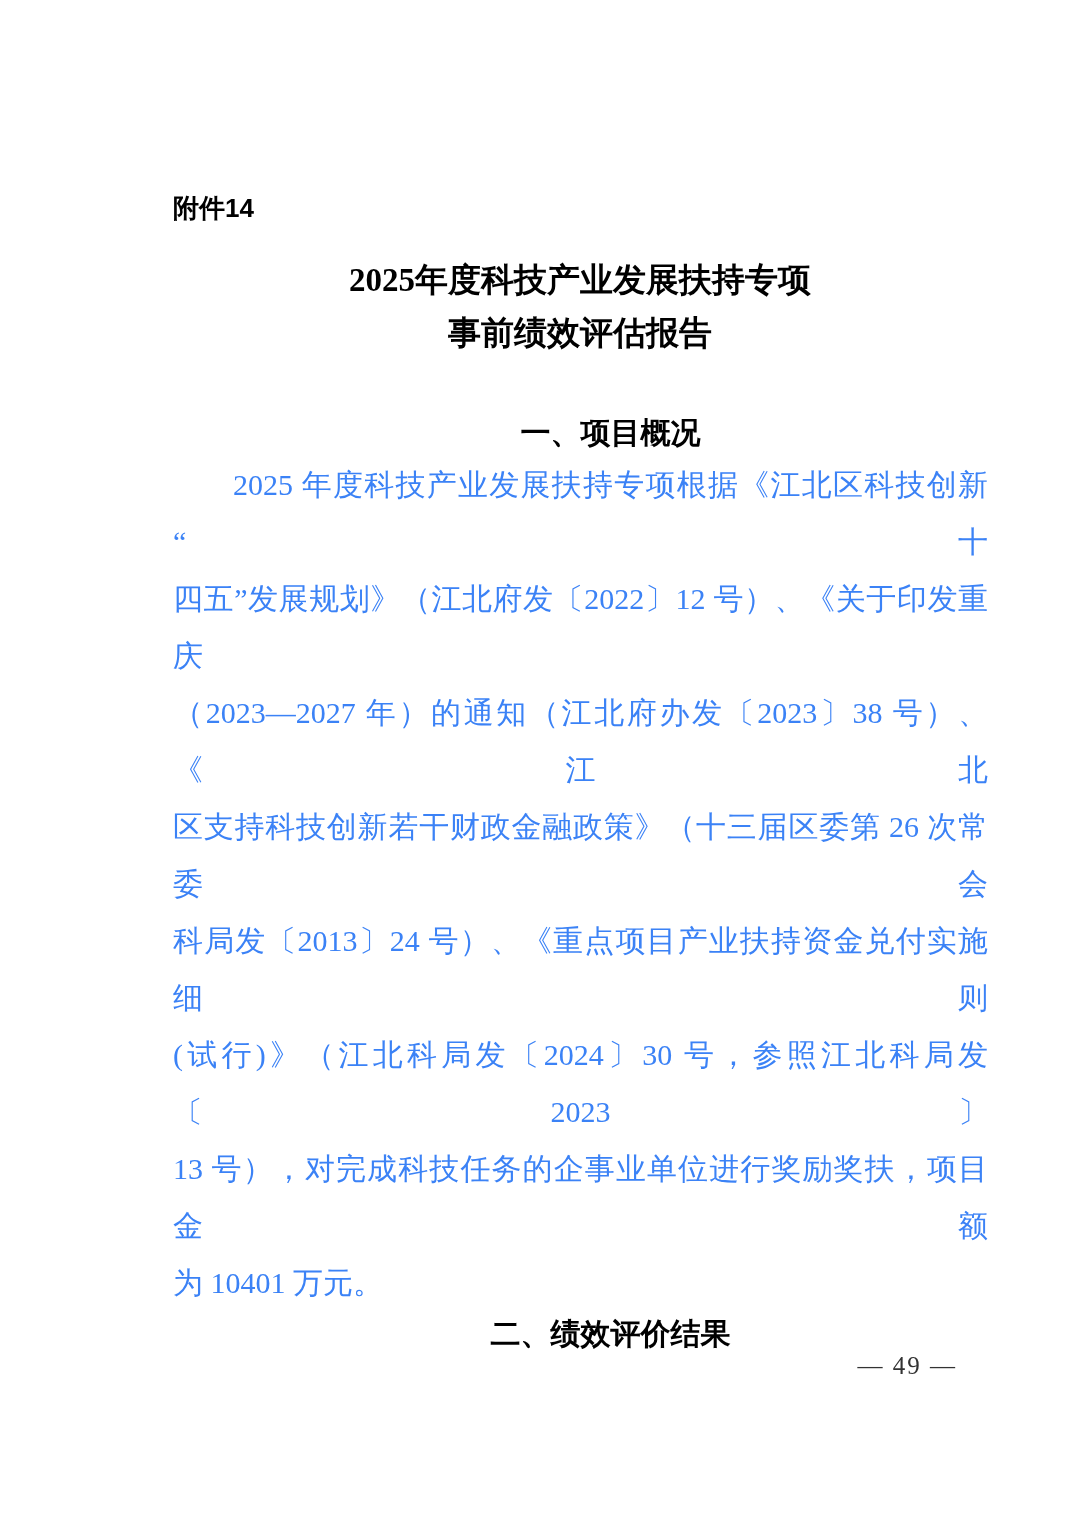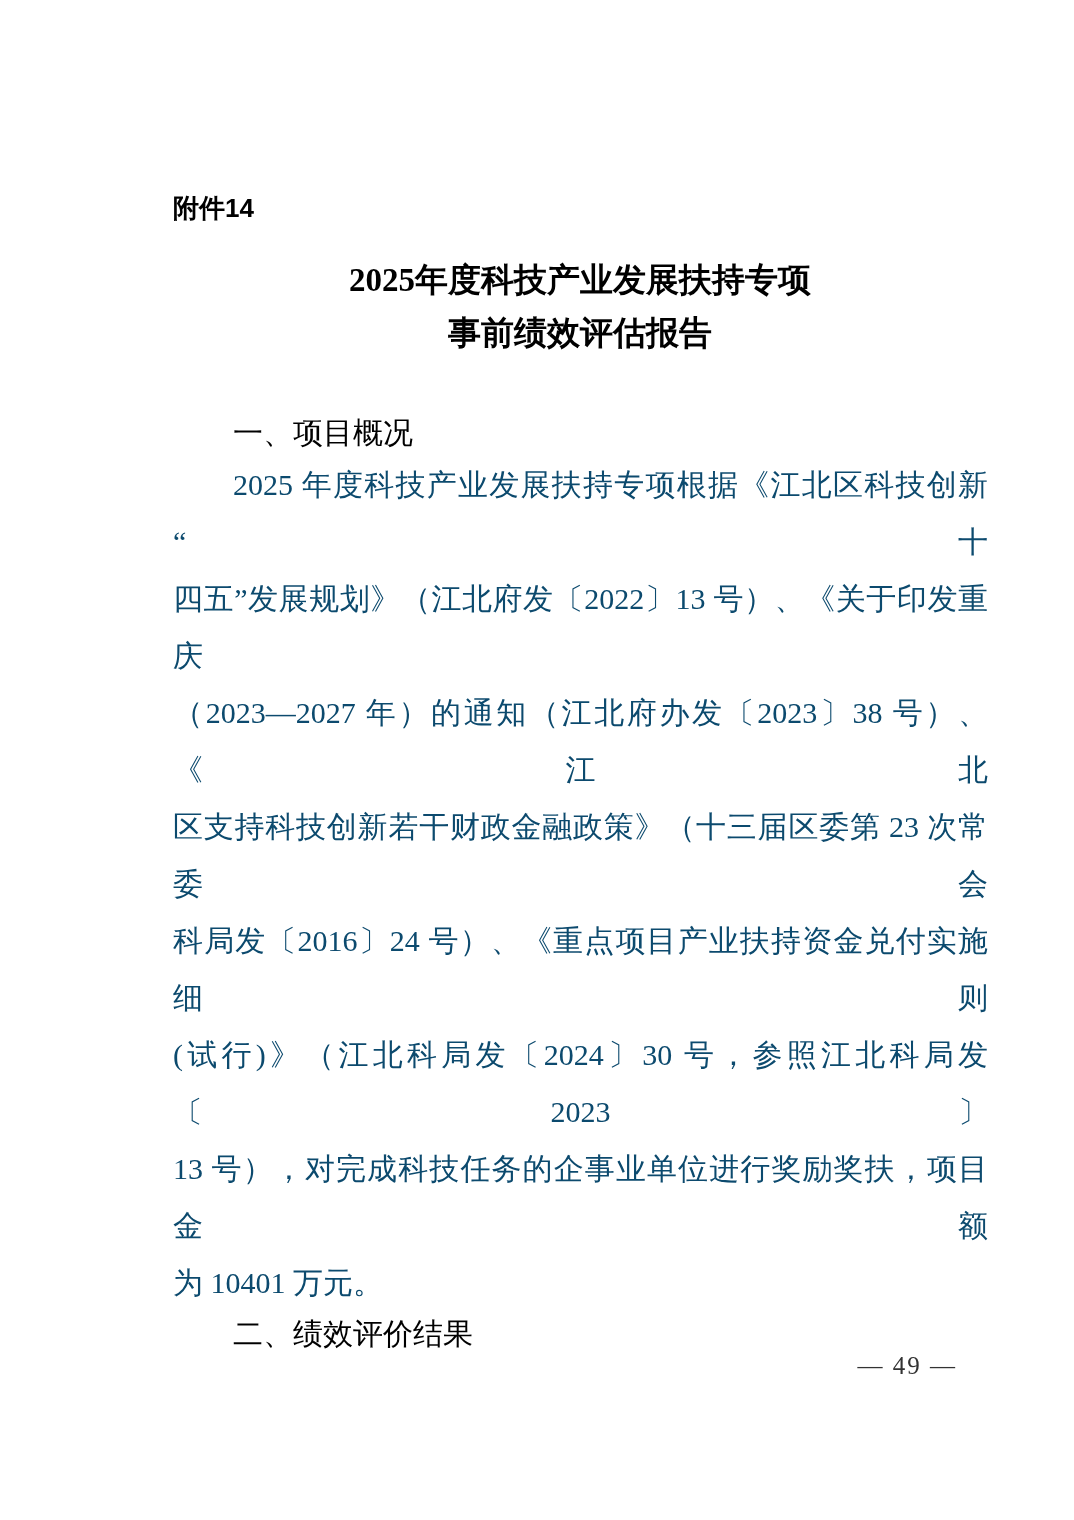--- a/index.html
+++ b/index.html
@@ -38,40 +38,41 @@
     display: block;
   }
   .doc-body {
     margin: 0 129px 0 130px; 
     font-size: 30px;
     color: #141414;
   }
   .section-heading {
     margin: 0;
     font-family: "Liberation Sans", "DejaVu Sans", sans-serif;
-    font-weight: normal;
+    font-weight: bold;
     font-size: 30px;
     line-height: 46px;
     text-indent: 2em;
     color: #000000;
+    text-align: center;
   }
   .section-heading.first-heading {
     margin-top: 50px;
   }
   .para {
     margin: 0;
   }
   .line {
     font-size: 30px;
     line-height: 57px;
     text-align: justify;
     text-align-last: justify;
     text-justify: inter-character;
     white-space: normal;
-    color: #0c4a6e;
+    color: #3b82f6;
   }
   .line.first {
     text-indent: 2em;
   }
   .line.last,
   .line.single {
     text-align-last: left;
   }
   .page-footer {
     position: absolute;
@@ -94,24 +95,24 @@
     <span class="title-line">2025年度科技产业发展扶持专项</span>
     <span class="title-line">事前绩效评估报告</span>
   </h1>
 
   <div class="doc-body">
 
     <h2 class="section-heading first-heading">一、项目概况</h2>
 
     <div class="para">
       <div class="line first">2025 年度科技产业发展扶持专项根据《江北区科技创新“十</div>
-      <div class="line">四五”发展规划》（江北府发〔2022〕13 号）、《关于印发重庆</div>
+      <div class="line">四五”发展规划》（江北府发〔2022〕12 号）、《关于印发重庆</div>
       <div class="line">（2023—2027 年）的通知（江北府办发〔2023〕38 号）、《江北</div>
-      <div class="line">区支持科技创新若干财政金融政策》（十三届区委第 23 次常委会</div>
-      <div class="line">科局发〔2016〕24 号）、《重点项目产业扶持资金兑付实施细则</div>
+      <div class="line">区支持科技创新若干财政金融政策》（十三届区委第 26 次常委会</div>
+      <div class="line">科局发〔2013〕24 号）、《重点项目产业扶持资金兑付实施细则</div>
       <div class="line">(试行)》（江北科局发〔2024〕30 号，参照江北科局发〔2023〕</div>
       <div class="line">13 号），对完成科技任务的企事业单位进行奖励奖扶，项目金额</div>
       <div class="line last">为 10401 万元。</div>
     </div>
 
     <h2 class="section-heading">二、绩效评价结果</h2>
 
   </div>
 
   <div class="page-footer">— 49 —</div>

